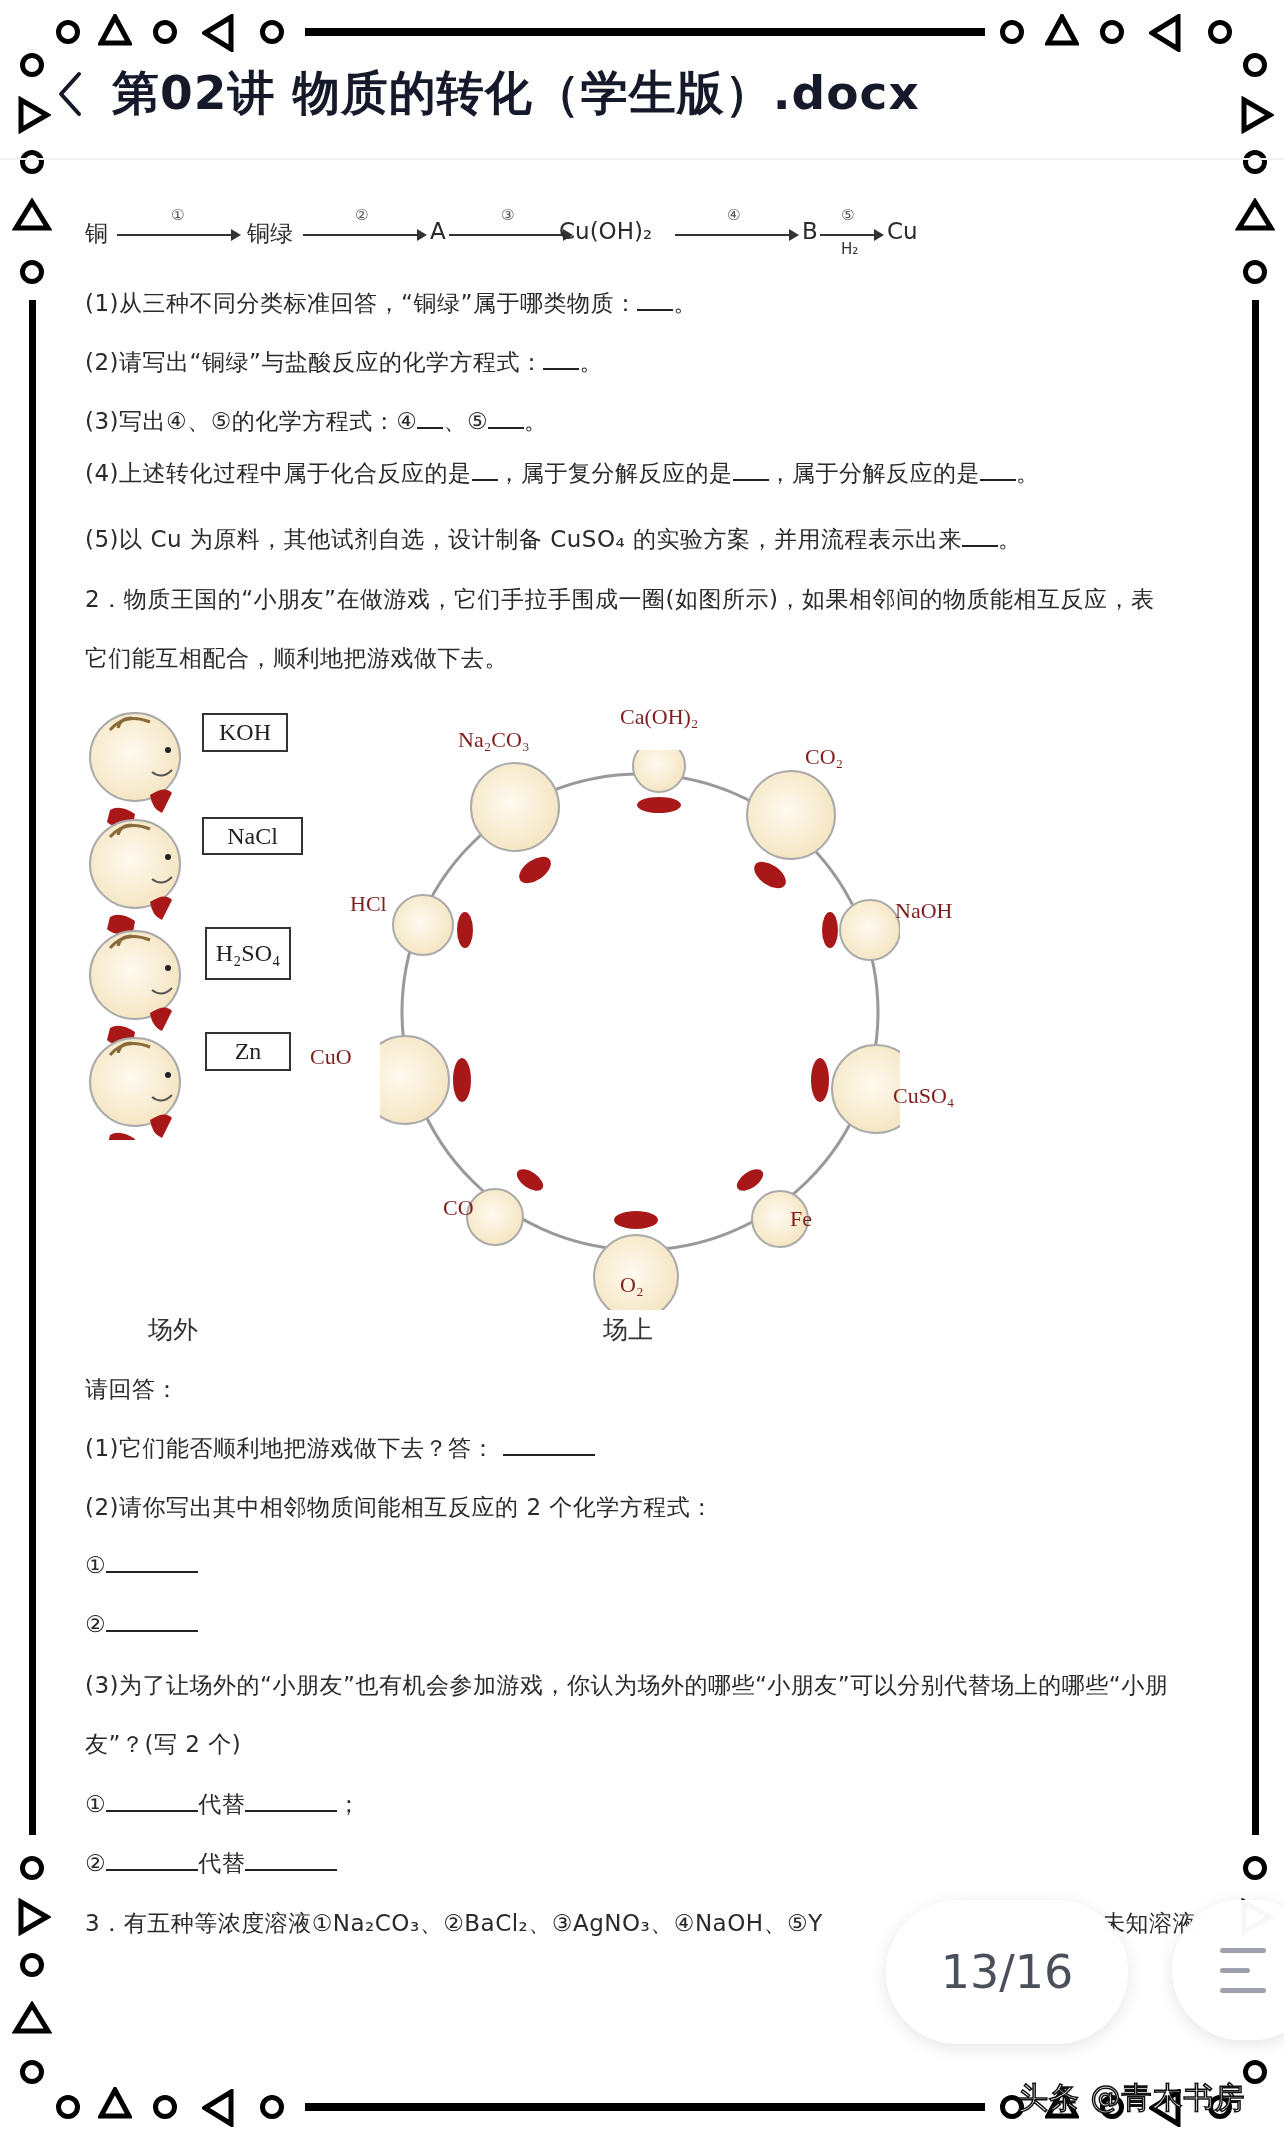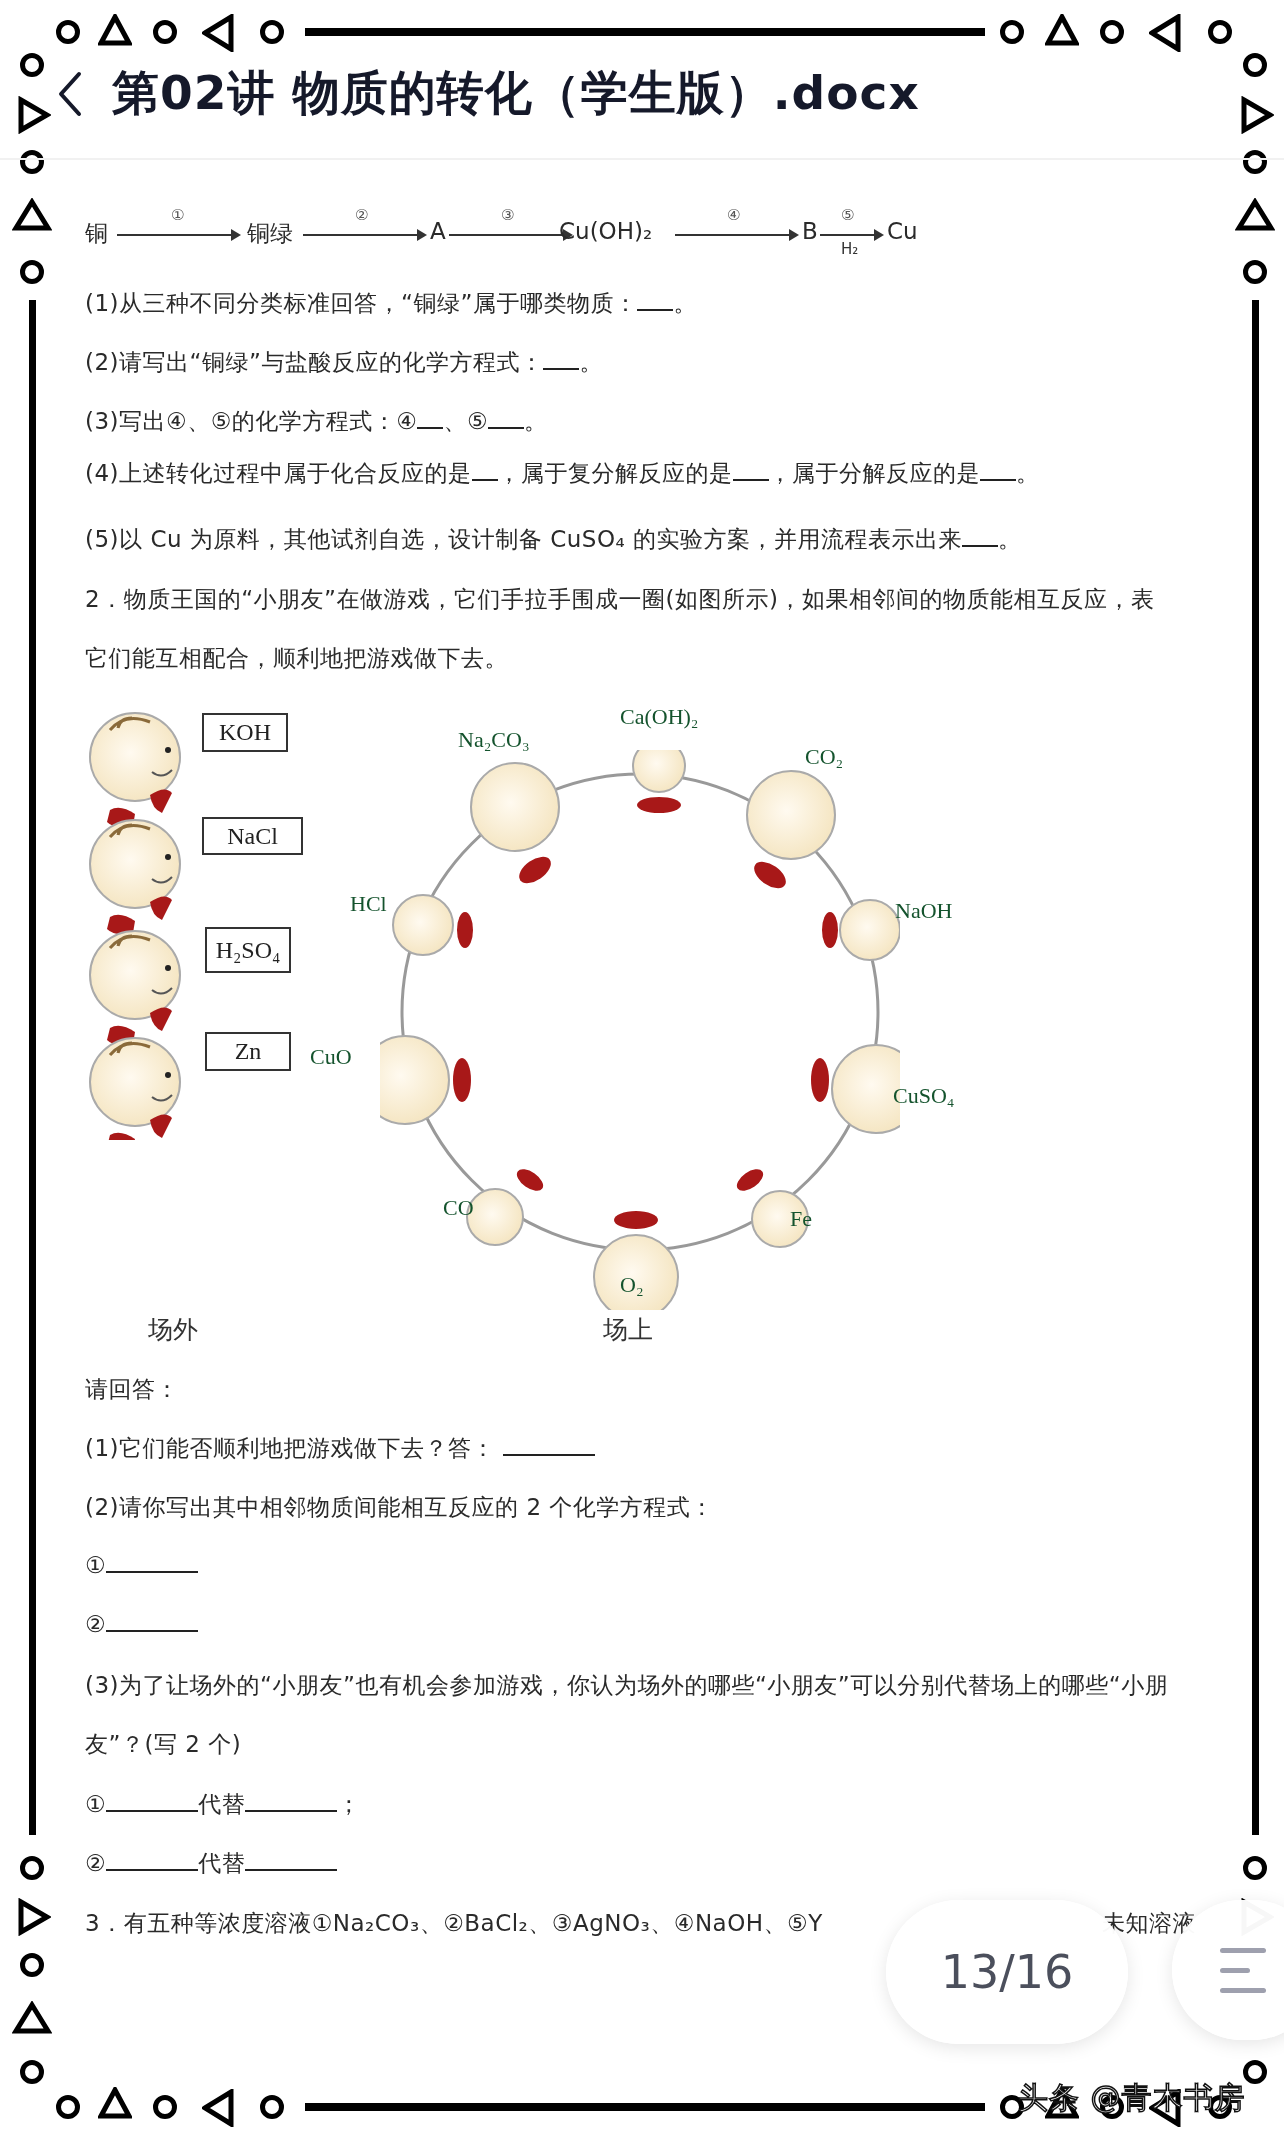--- a/index.html
+++ b/index.html
@@ -30,21 +30,21 @@
 
   
   .chain { position: absolute; left: 85px; top: 212px; height: 50px; width: 850px; font-size: 23px; font-family: "DejaVu Sans","Liberation Sans",sans-serif; color:#2a2a2a; }
   .chain .node { position: absolute; top: 6px; white-space: nowrap; }
   .chain .arrow { position: absolute; top: 22px; height: 2px; background: #333; }
   .chain .arrow::after { content: ""; position: absolute; right: -2px; top: -5px; border-left: 10px solid #333; border-top: 6px solid transparent; border-bottom: 6px solid transparent; }
   .chain .step { position: absolute; top: -6px; font-size: 15px; color: #555; }
   .chain .cond { position: absolute; top: 28px; font-size: 15px; color:#333; }
 
   
-  .figure-label { position: absolute; font-size: 22px; color: #14532d; white-space: nowrap; font-family: "Liberation Serif","DejaVu Serif",serif; text-align: right; }
+  .figure-label { position: absolute; font-size: 22px; color: #7f1d1d; white-space: nowrap; font-family: "Liberation Serif","DejaVu Serif",serif; text-align: right; }
   .formula-box { position: absolute; border: 2px solid #333; background: #fff; font-size: 24px; font-family: "Liberation Serif","DejaVu Serif",serif; color:#222; box-sizing: border-box; display:flex; align-items:center; justify-content:center; }
   .caption { position: absolute; font-size: 25px; color: #333; font-family: "DejaVu Serif","Liberation Serif",serif; }
 
   
   .page-pill {
     position: absolute; left: 886px; top: 1900px; width: 242px; height: 144px; border-radius: 72px;
     background: rgba(255,255,255,0.97); box-shadow: 0 4px 18px rgba(0,0,0,0.10);
     display: flex; align-items: center; justify-content: center;
     font-family: "DejaVu Sans","Liberation Sans",sans-serif; font-size: 46px; color: #4b4f5c;
   }
@@ -209,21 +209,21 @@
         <path d="M72 72 Q82 80 92 70" stroke="#555" stroke-width="2" fill="none"></path>
         <path d="M30 110 q10 -6 25 4 l-2 12 q-18 4 -26 -4z" fill="#a81818"></path>
         <path d="M70 95 q15 -10 22 -2 l-10 20 q-10 -4 -12 -18z" fill="#a81818"></path>
       </g>
       <use href="#kid" y="107"></use>
       <use href="#kid" y="218"></use>
       <use href="#kid" y="325"></use>
     </svg>
     <div class="formula-box" style="left:202px;top:713px;width:86px;height:39px">KOH</div>
     <div class="formula-box" style="left:202px;top:817px;width:101px;height:38px">NaCl</div>
-    <div class="formula-box" style="left:205px;top:927px;width:86px;height:46px">H₂SO₄</div>
+    <div class="formula-box" style="left:205px;top:927px;width:86px;height:53px">H₂SO₄</div>
     <div class="formula-box" style="left:205px;top:1032px;width:86px;height:39px">Zn</div>
 
     <svg class="abs" style="left:380px;top:750px" width="520" height="560">
       <circle cx="260" cy="262" r="238" fill="none" stroke="#999" stroke-width="3"></circle>
       <g fill="url(#hg)" stroke="#aaa" stroke-width="2">
         <circle cx="279" cy="16" r="26"></circle>
         <circle cx="135" cy="57" r="44"></circle>
         <circle cx="411" cy="65" r="44"></circle>
         <circle cx="43" cy="175" r="30"></circle>
         <circle cx="490" cy="180" r="30"></circle>

